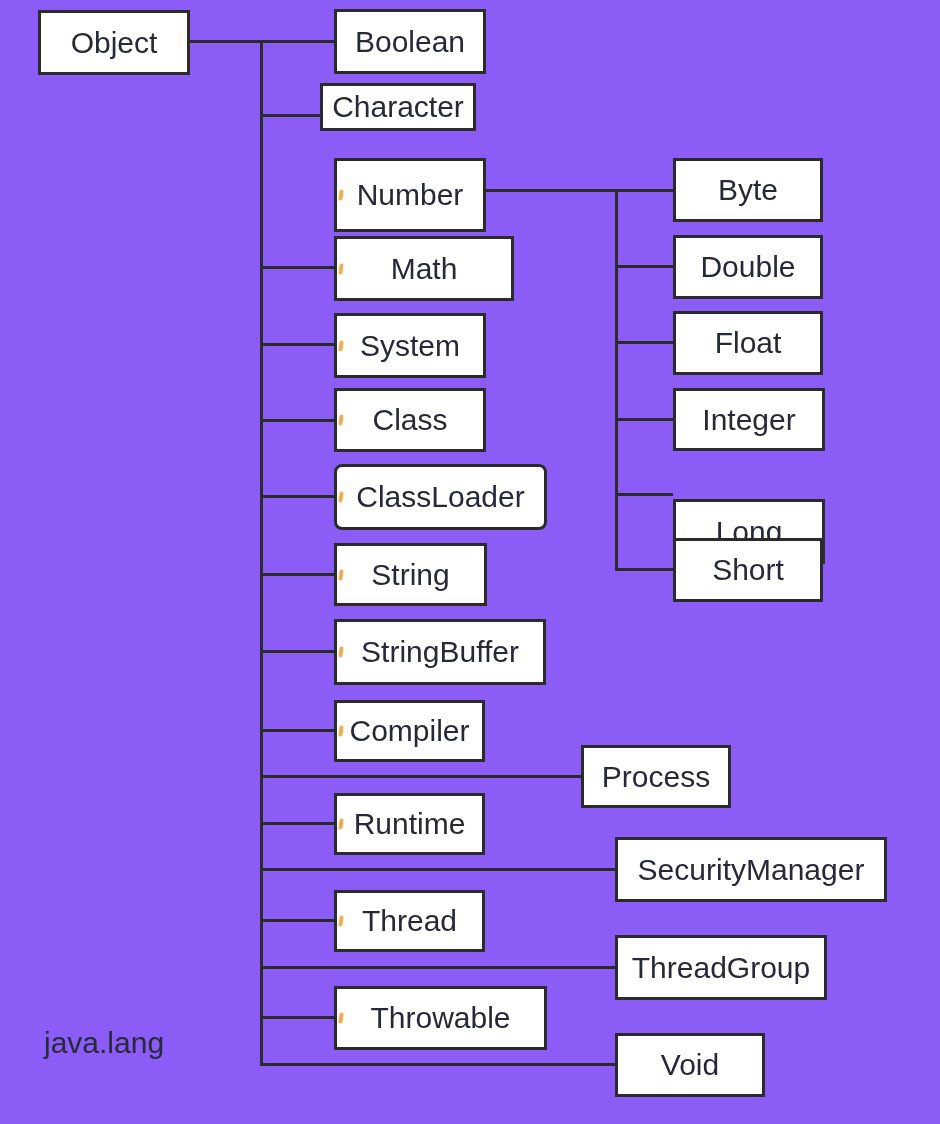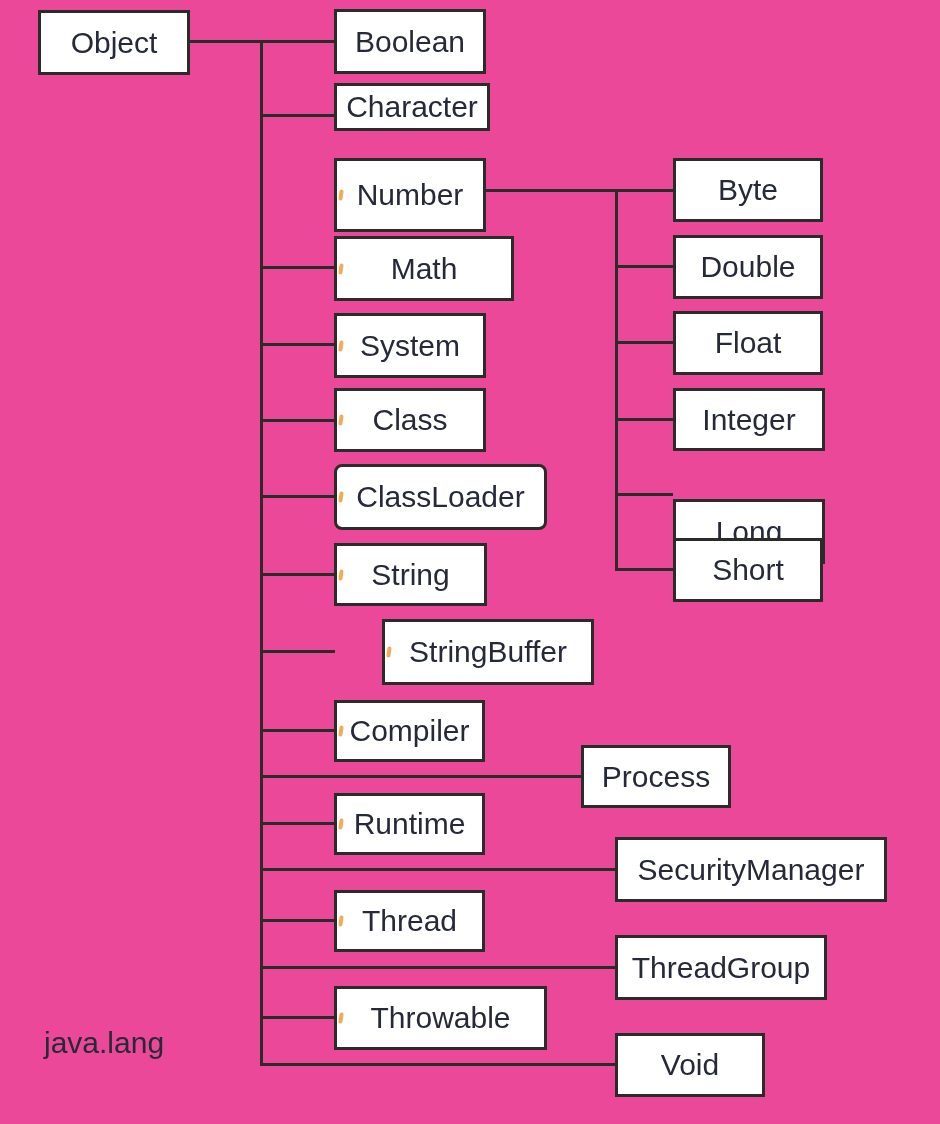--- a/index.html
+++ b/index.html
@@ -1,19 +1,19 @@
 <!DOCTYPE html>
 <html><head>
 <meta charset="utf-8">
 <style>
   html,body{margin:0;padding:0;background:#ffffff;}
   #stage{
     position:relative;
     width:940px;height:1124px;
-    background:#ec4899;
+    background:#8b5cf6;
     font-family:"Liberation Sans", sans-serif;
     overflow:hidden;
   }
   .node{
     position:absolute;
     box-sizing:border-box;
     border:3px solid #2b2b2b;
     background:#ffffff;
     display:flex;
     align-items:center;
@@ -38,28 +38,28 @@
     position:absolute;
     left:44px;top:1026px;
     font-size:30px;
     color:#262938;
     z-index:2;
   }
 
   
   #n-object{left:38px;top:10px;width:152px;height:65px;}
   #n-boolean{left:334px;top:9px;width:152px;height:65px;}
-  #n-character{left:334px;top:83px;width:156px;height:48px;}
+  #n-character{left:320px;top:83px;width:156px;height:48px;}
   #n-number{left:334px;top:158px;width:152px;height:74px;}
   #n-math{left:334px;top:236px;width:180px;height:65px;}
   #n-system{left:334px;top:313px;width:152px;height:65px;}
   #n-class{left:334px;top:388px;width:152px;height:64px;}
   #n-classloader{left:334px;top:464px;width:213px;height:66px;border-radius:8px;}
   #n-string{left:334px;top:543px;width:153px;height:63px;}
-  #n-stringbuffer{left:334px;top:619px;width:212px;height:66px;margin-left:48px;}
+  #n-stringbuffer{left:334px;top:619px;width:212px;height:66px;}
   #n-compiler{left:334px;top:700px;width:151px;height:62px;}
   #n-process{left:581px;top:745px;width:150px;height:63px;}
   #n-runtime{left:334px;top:793px;width:151px;height:62px;}
   #n-securitymanager{left:615px;top:837px;width:272px;height:65px;}
   #n-thread{left:334px;top:890px;width:151px;height:62px;}
   #n-threadgroup{left:615px;top:935px;width:212px;height:65px;}
   #n-throwable{left:334px;top:986px;width:213px;height:64px;}
   #n-void{left:615px;top:1033px;width:150px;height:64px;}
   #n-byte{left:673px;top:158px;width:150px;height:64px;}
   #n-double{left:673px;top:235px;width:150px;height:64px;}

